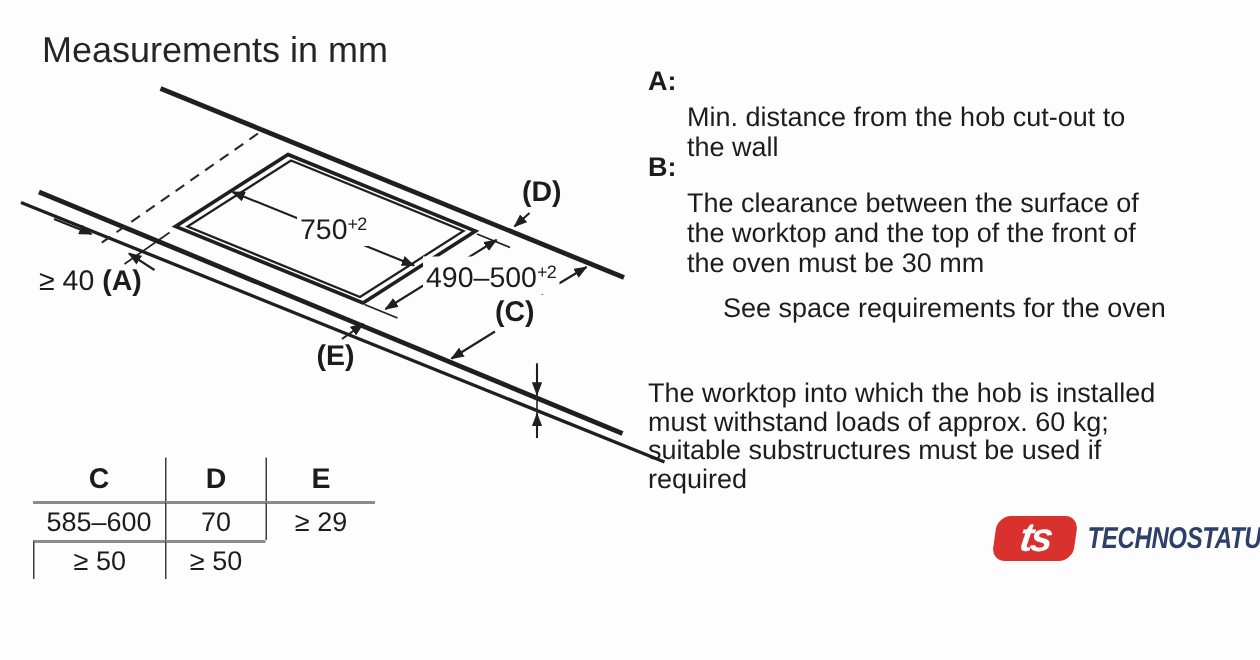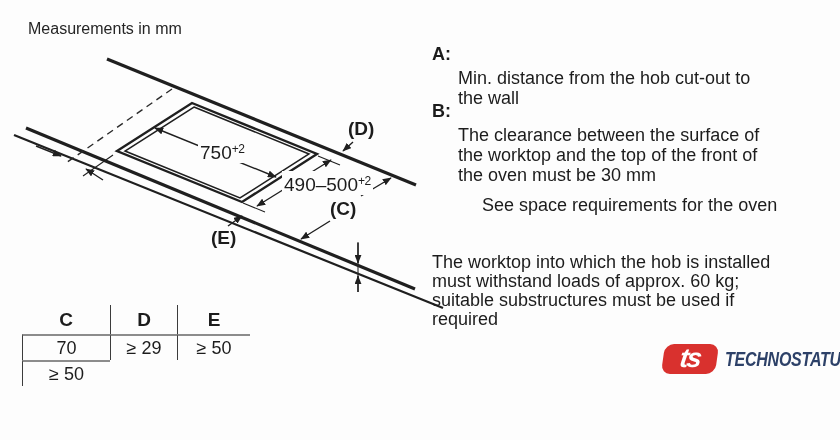--- a/index.html
+++ b/index.html
@@ -7,21 +7,21 @@
     position:relative;
     width:840px;height:440px;
     background:#fdfdfd;
     font-family:"Liberation Sans", sans-serif;
     color:#1c1c1c;
     overflow:hidden;
   }
   .abs{position:absolute;}
   .title{
     left:28px;top:20px;
-    font-size:16px;color:#252525;
+    font-size:24px;color:#252525;
   }
   svg.diagram{left:0;top:0;}
 
   
   .dim-label{
     font-size:19px;
     background:#fdfdfd;
     padding:0 2px;
     white-space:nowrap;
     line-height:21px;
@@ -124,37 +124,42 @@
 
   <div class="abs dim-label" style="left:198px;top:139px;">
     <span>750</span><sup>+2</sup>
   </div>
   <div class="abs dim-label" style="left:282px;top:171px;">
     <span>490–500</span><sup>+2</sup>
   </div>
   <div class="abs letter-label" style="left:348px;top:118px;">(D)</div>
   <div class="abs letter-label" style="left:330px;top:198px;">(C)</div>
   <div class="abs letter-label" style="left:211px;top:227px;">(E)</div>
+  <div class="abs ineq-label" style="left:25px;top:177px;">
+    <span>≥ 40</span>
+    <b>(A)</b>
+  </div>
 
   <div class="abs note" style="left:432px;top:44px;">
     <span class="key">A:</span>
     <span class="body">Min. distance from the hob cut-out to the wall</span>
   </div>
   <div class="abs note" style="left:432px;top:101px;">
     <span class="key">B:</span>
     <span class="body">The clearance between the surface of the worktop and the top of the front of the oven must be 30 mm</span>
   </div>
   <div class="abs plain-note" style="left:457px;top:196px;margin-left:25px;">See space requirements for the oven</div>
   <div class="abs plain-note" style="left:432px;top:253px;width:362px;">The worktop into which the hob is installed must withstand loads of approx. 60 kg; suitable substructures must be used if required</div>
 
   <div class="abs spec-table" style="left:22px;top:305px;">
     <div class="cell th">C</div>
     <div class="cell th vline">D</div>
     <div class="cell th vline">E</div>
 
+    <div class="cell hline">585–600</div>
     <div class="cell hline vline">70</div>
     <div class="cell hline vline">≥ 29</div>
 
     <div class="cell hline vline">≥ 50</div>
     <div class="cell hline vline">≥ 50</div>
   </div>
 
   <div class="abs logo" style="left:663px;top:344px;">
     <div class="logo-icon">ts</div>
     <div class="logo-word">TECHNOSTATUS</div>

